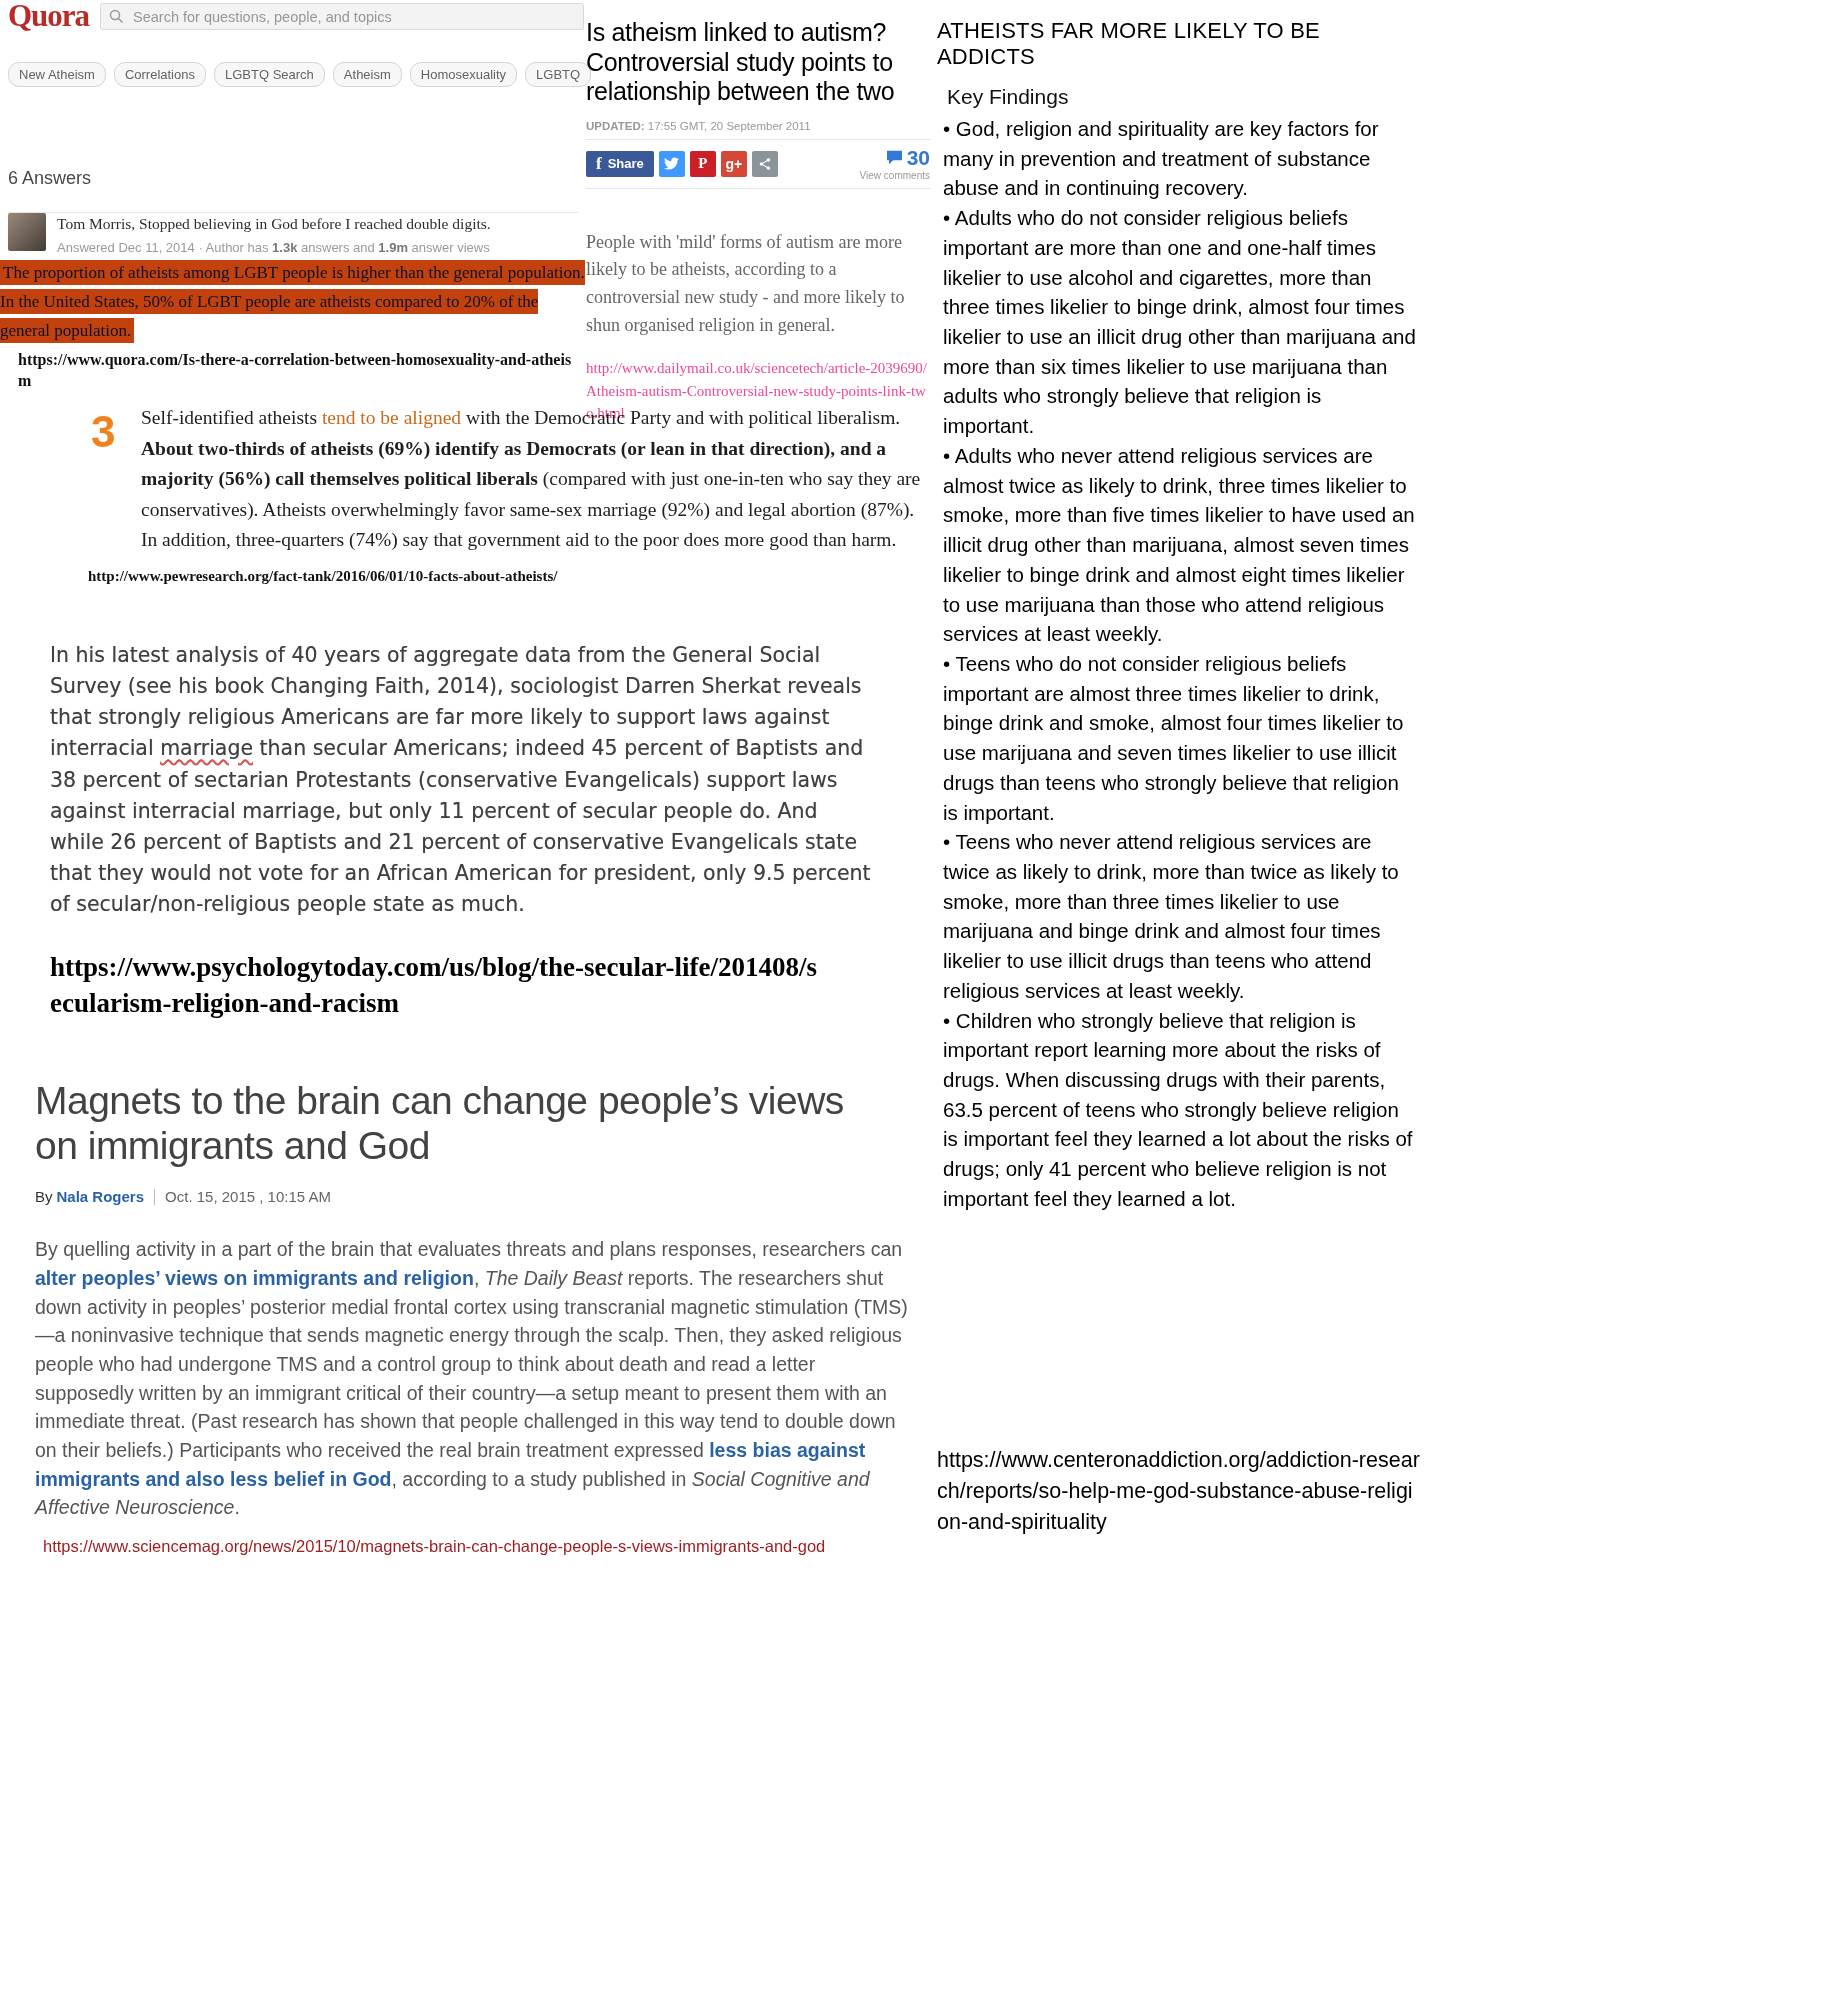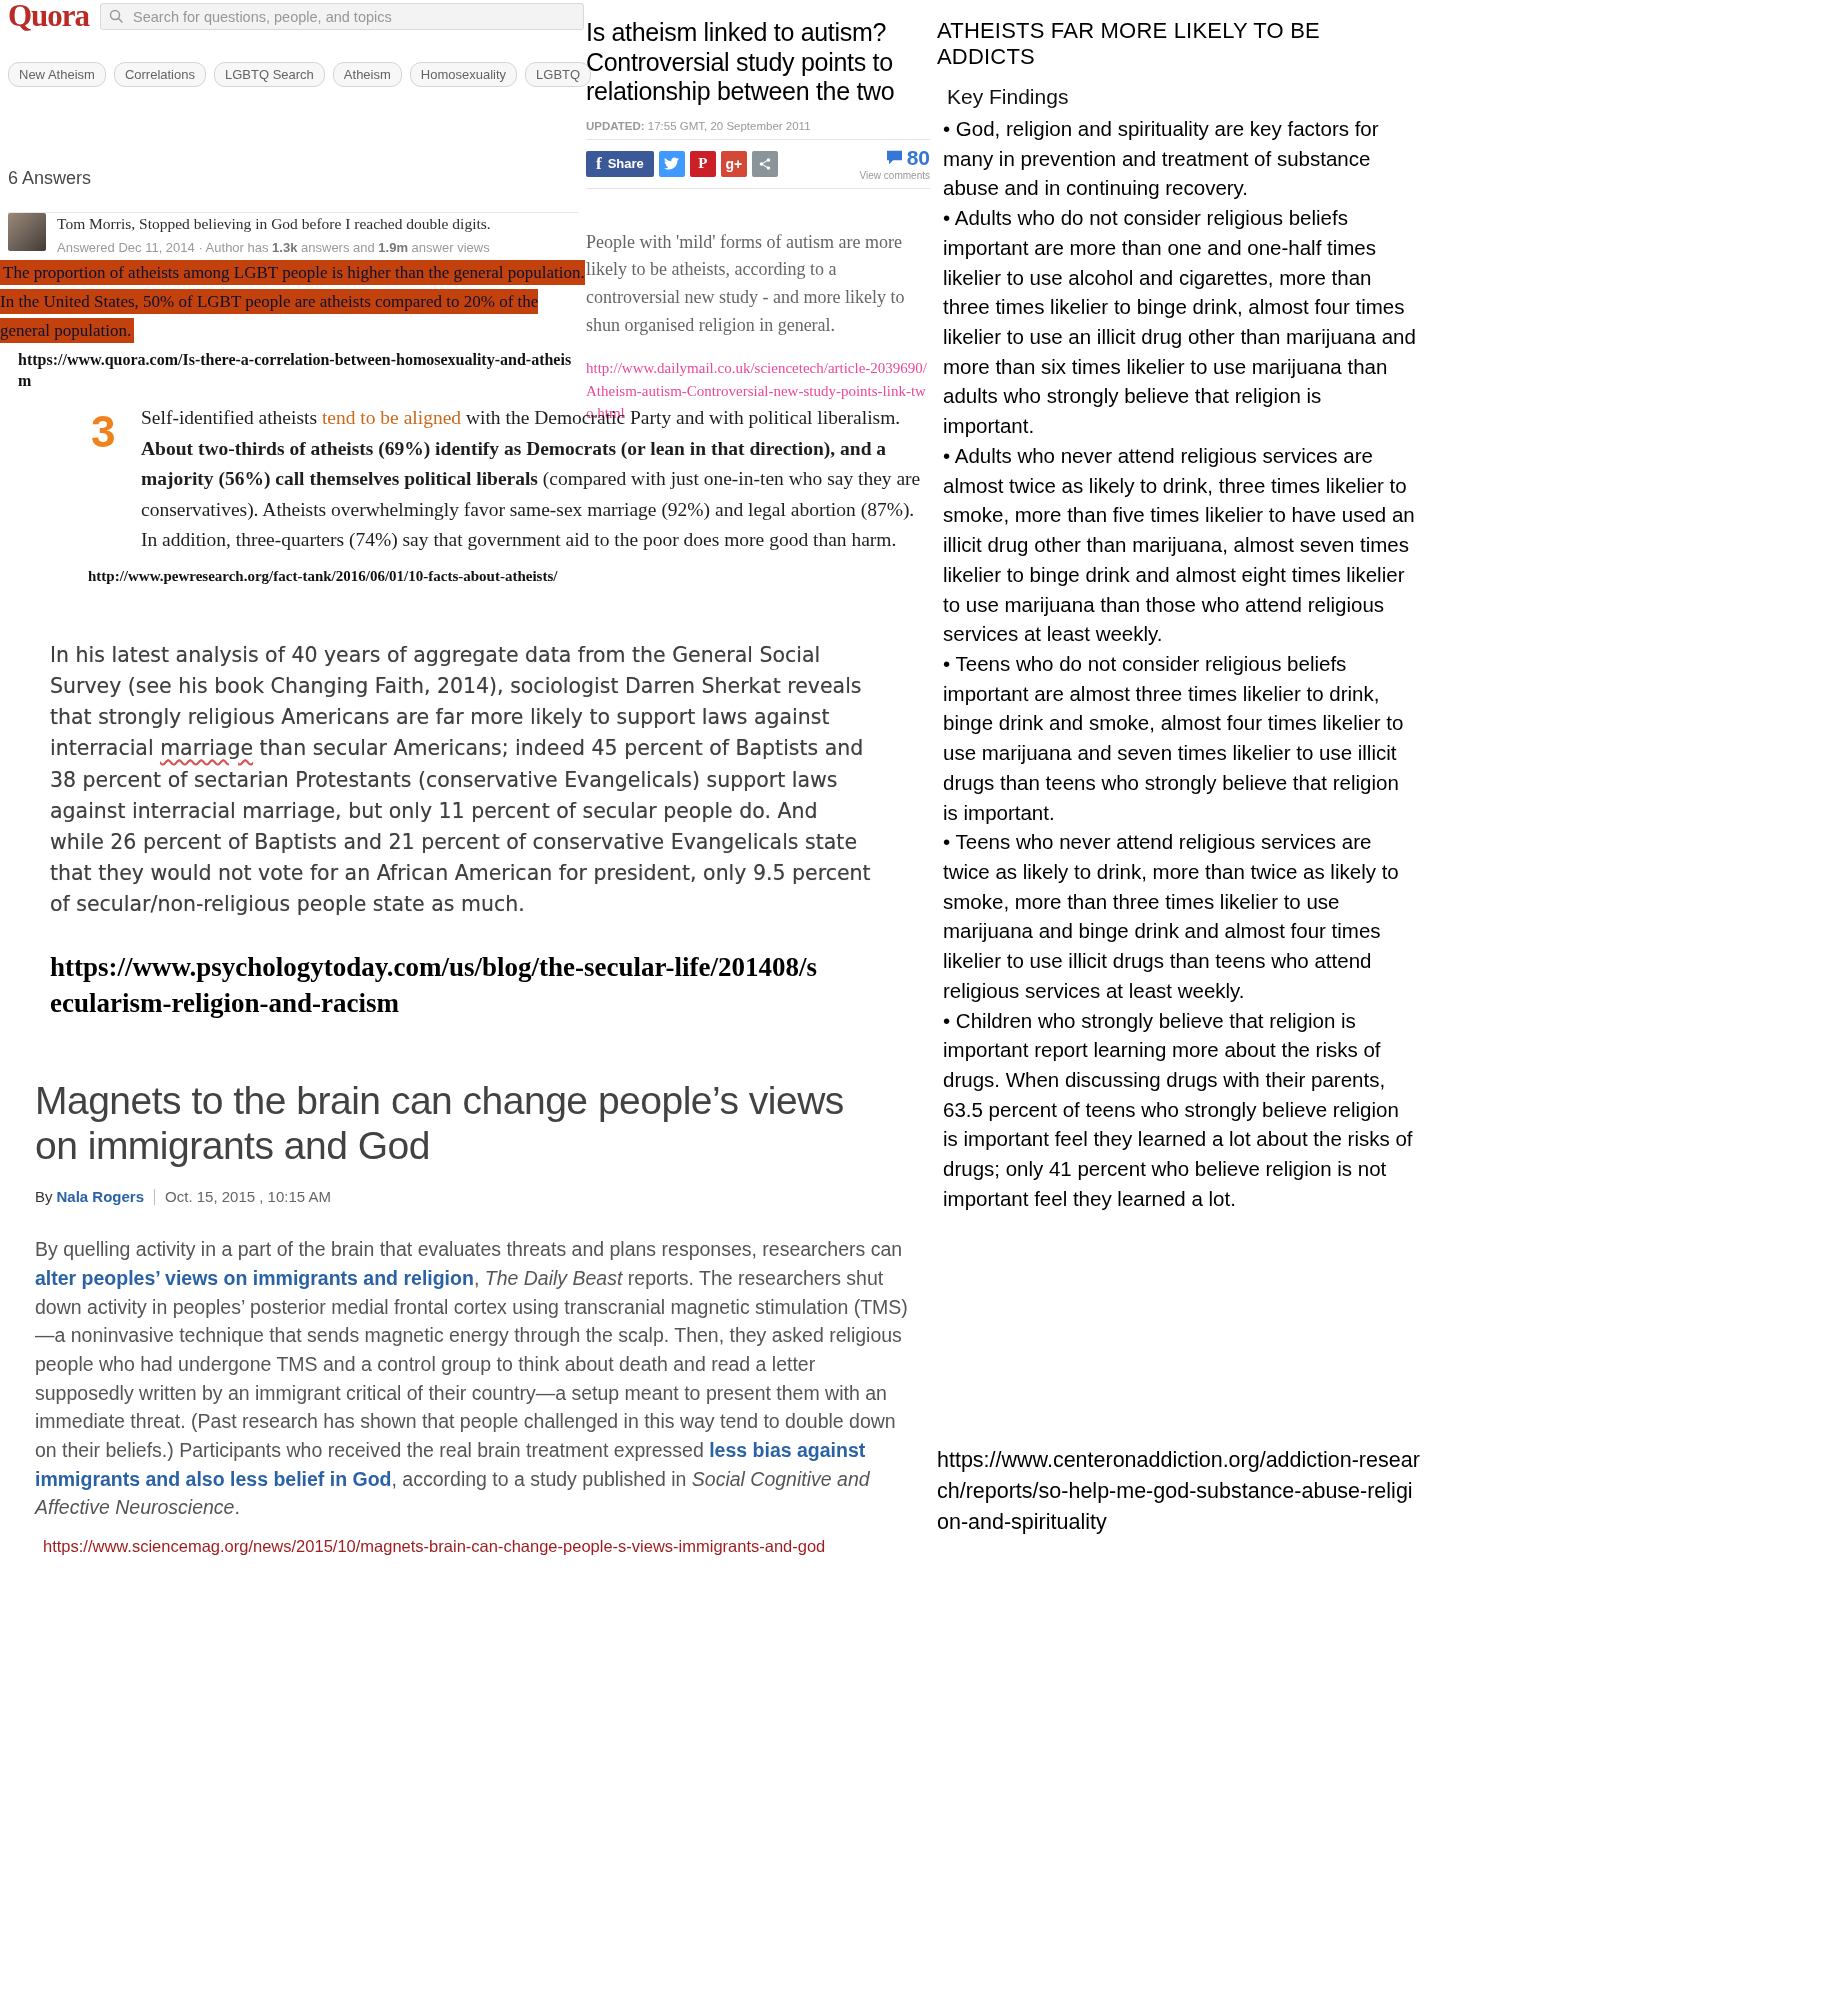--- a/index.html
+++ b/index.html
@@ -160,21 +160,21 @@
       <span class="dm-sq dm-sh">
         <svg width="14" height="14" viewBox="0 0 24 24">
           <path fill="#fff" d="M18 16.08c-.76 0-1.44.3-1.96.77L8.91 12.7c.05-.23.09-.46.09-.7s-.04-.47-.09-.7l7.05-4.11c.54.5 1.25.81 2.04.81 1.66 0 3-1.34 3-3s-1.34-3-3-3-3 1.34-3 3c0 .24.04.47.09.7L8.04 9.81C7.5 9.31 6.79 9 6 9c-1.66 0-3 1.34-3 3s1.34 3 3 3c.79 0 1.5-.31 2.04-.81l7.12 4.16c-.05.21-.08.43-.08.65 0 1.61 1.31 2.92 2.92 2.92 1.61 0 2.92-1.31 2.92-2.92s-1.31-2.92-2.92-2.92z"></path>
         </svg>
       </span>
       <span class="dm-comments">
         <span class="dm-com-row">
           <svg width="17" height="15" viewBox="0 0 24 22">
             <path fill="#3577d4" d="M1 1h22v14H10l-6 6v-6H1z"></path>
           </svg>
-          <span class="dm-com-count">80</span>
+          <span class="dm-com-count">30</span>
         </span>
         <div class="dm-view">View comments</div>
       </span>
     </div>
     <hr class="dm-hr">
     <div class="dm-summary">People with 'mild' forms of autism are more likely to be atheists, according to a controversial new study - and more likely to shun organised religion in general.</div>
     <div class="dm-url">http://www.dailymail.co.uk/sciencetech/article-2039690/Atheism-autism-Controversial-new-study-points-link-two.html</div>
   </div>
 
   <div class="pew">

